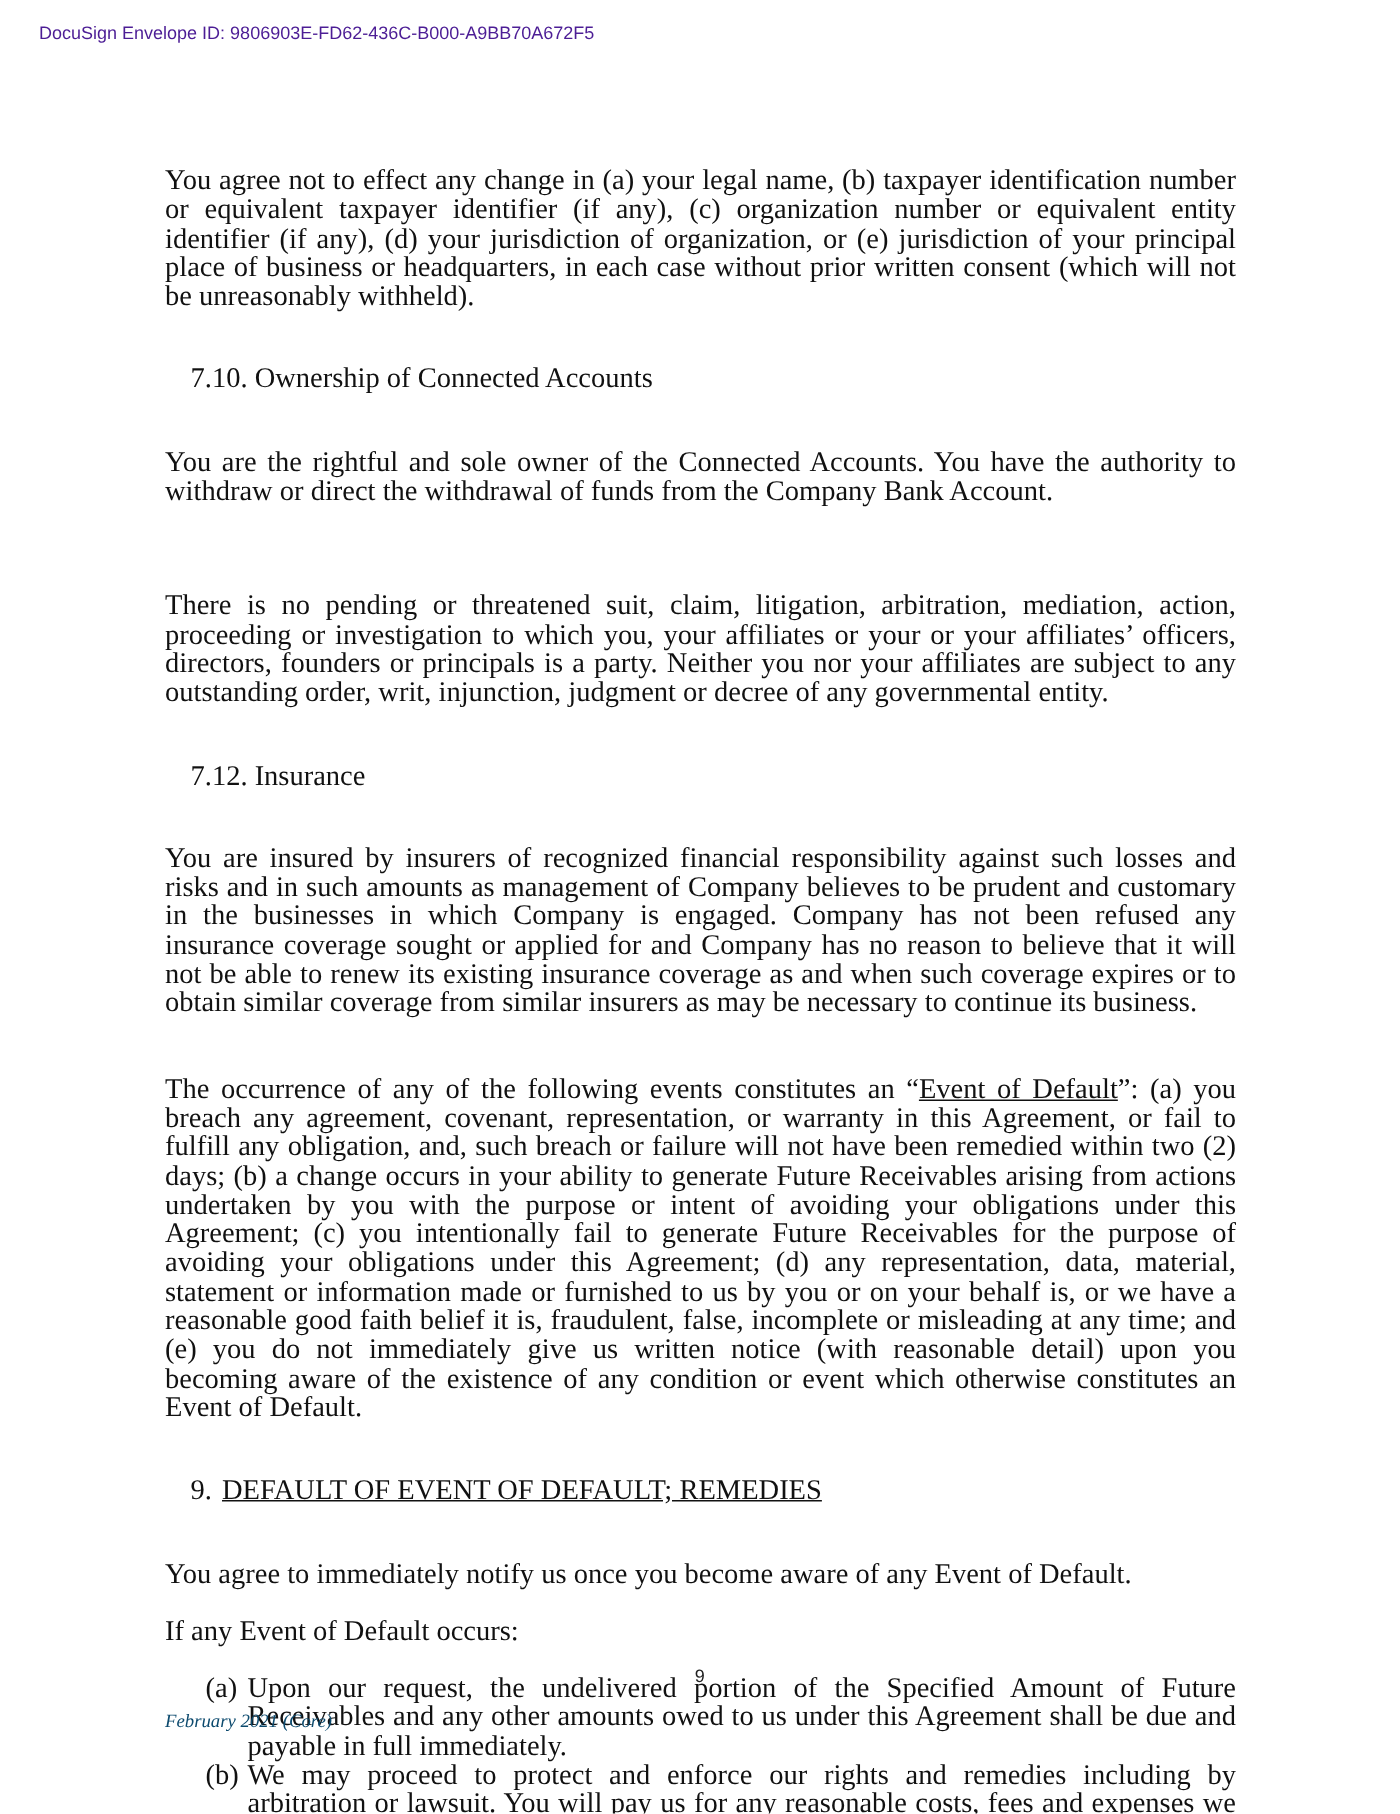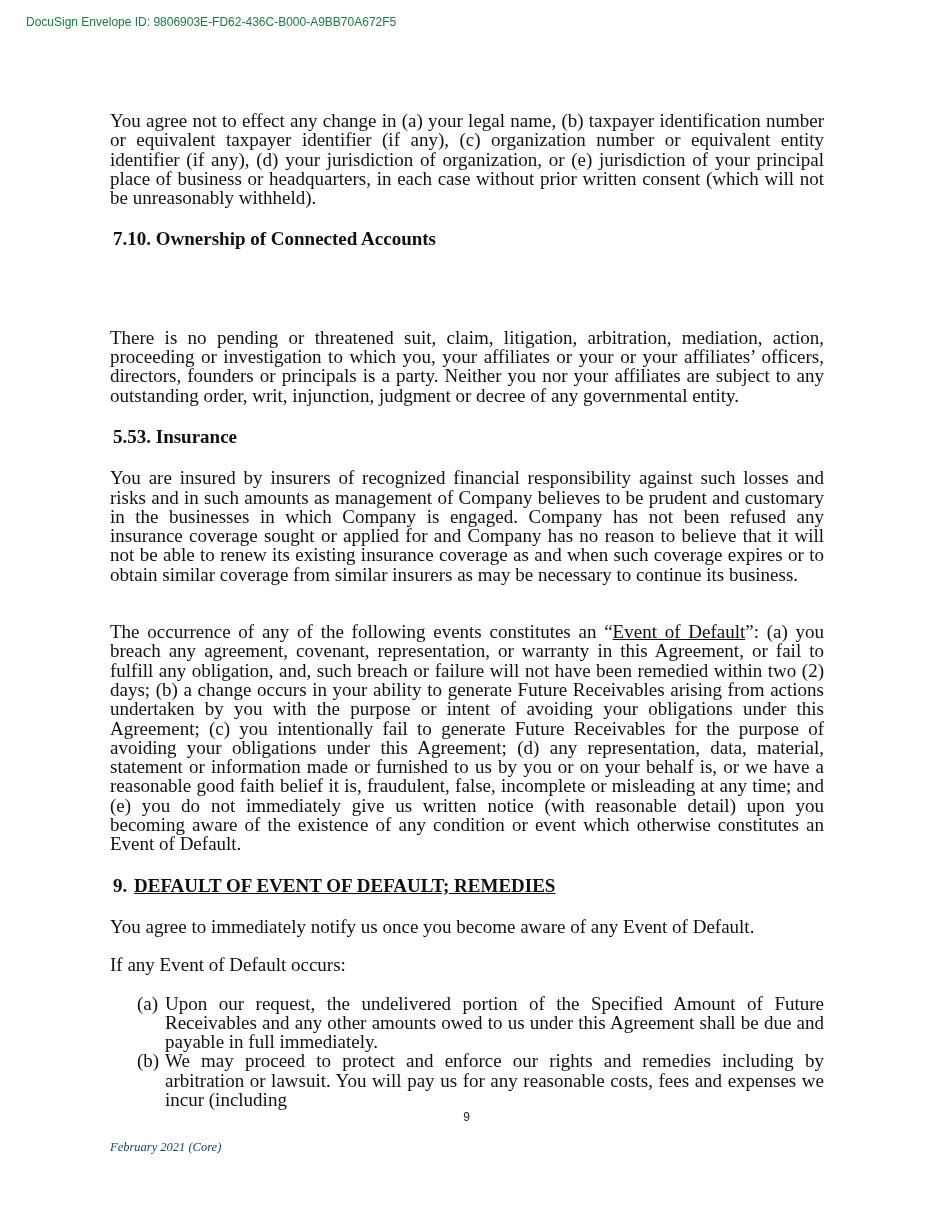--- a/index.html
+++ b/index.html
@@ -1,26 +1,26 @@
 <!DOCTYPE html>
 <html><head>
 <meta charset="utf-8">
 <style>
   html, body { margin: 0; padding: 0; background: #ffffff; }
   body { width: 933px; height: 1209px; position: relative; overflow: hidden; color: #111; }
   .envelope {
     position: absolute; left: 26px; top: 15px;
-    font-family: "Liberation Sans", sans-serif; font-size: 12px; color: #15803d;
+    font-family: "Liberation Sans", sans-serif; font-size: 12px; color: #4c1d95;
   }
   .content {
     position: absolute; left: 110px; top: 111px; width: 714px;
     font-family: "Liberation Serif", serif; font-size: 19px; line-height: 19.3px;
   }
   .p { text-align: justify; text-align-last: left; margin: 0; }
-  .h { font-weight: bold; margin: 3px; }
+  .h { font-weight: normal; margin: 17px; }
   .u { text-decoration: underline; }
   .num { display: inline-block; width: 21px; }
   .list { margin: 0; padding: 0; }
   .li { display: flex; }
   .li .mk { width: 28px; flex: 0 0 28px; padding-left: 27px; }
   .li .tx { flex: 1; text-align: justify; text-align-last: left; }
   .last-line-justify { text-align-last: justify; }
   .pagenum {
     position: absolute; left: 0; width: 933px; top: 1110px; text-align: center;
     font-family: "Liberation Sans", sans-serif; font-size: 12px; color: #222;
@@ -34,27 +34,28 @@
 <body>
 
 <div class="envelope">DocuSign Envelope ID: 9806903E-FD62-436C-B000-A9BB70A672F5</div>
 
 <div class="content">
   <p class="p">You agree not to effect any change in (a) your legal name, (b) taxpayer identification number or equivalent taxpayer identifier (if any), (c) organization number or equivalent entity identifier (if any), (d) your jurisdiction of organization, or (e) jurisdiction of your principal place of business or headquarters, in each case without prior written consent (which will not be unreasonably withheld).</p>
 
   <div style="height:19px"></div>
   <p class="h">7.10. Ownership of Connected Accounts</p>
   <div style="height:19px"></div>
+  <p class="p">You are the rightful and sole owner of the Connected Accounts. You have the authority to withdraw or direct the withdrawal of funds from the Company Bank Account.</p>
 
   <div style="height:38px"></div>
   <div style="height:19px"></div>
   <p class="p">There is no pending or threatened suit, claim, litigation, arbitration, mediation, action, proceeding or investigation to which you, your affiliates or your or your affiliates’ officers, directors, founders or principals is a party. Neither you nor your affiliates are subject to any outstanding order, writ, injunction, judgment or decree of any governmental entity.</p>
 
   <div style="height:19px"></div>
-  <p class="h">5.53. Insurance</p>
+  <p class="h">7.12. Insurance</p>
   <div style="height:19px"></div>
   <p class="p">You are insured by insurers of recognized financial responsibility against such losses and risks and in such amounts as management of Company believes to be prudent and customary in the businesses in which Company is engaged. Company has not been refused any insurance coverage sought or applied for and Company has no reason to believe that it will not be able to renew its existing insurance coverage as and when such coverage expires or to obtain similar coverage from similar insurers as may be necessary to continue its business.</p>
 
   <div style="height:19px"></div>
   <div style="height:19px"></div>
   <p class="p"><span>The occurrence of any of the following events constitutes an “</span><span class="u">Event of Default</span><span>”: (a) you breach any agreement, covenant, representation, or warranty in this Agreement, or fail to fulfill any obligation, and, such breach or failure will not have been remedied within two (2) days; (b) a change occurs in your ability to generate Future Receivables arising from actions undertaken by you with the purpose or intent of avoiding your obligations under this Agreement; (c) you intentionally fail to generate Future Receivables for the purpose of avoiding your obligations under this Agreement; (d) any representation, data, material, statement or information made or furnished to us by you or on your behalf is, or we have a reasonable good faith belief it is, fraudulent, false, incomplete or misleading at any time; and (e) you do not immediately give us written notice (with reasonable detail) upon you becoming aware of the existence of any condition or event which otherwise constitutes an Event of Default.</span></p>
 
   <div style="height:19px"></div>
   <p class="h">
     <span class="num">9.</span><span class="u">DEFAULT OF EVENT OF DEFAULT; REMEDIES</span>

